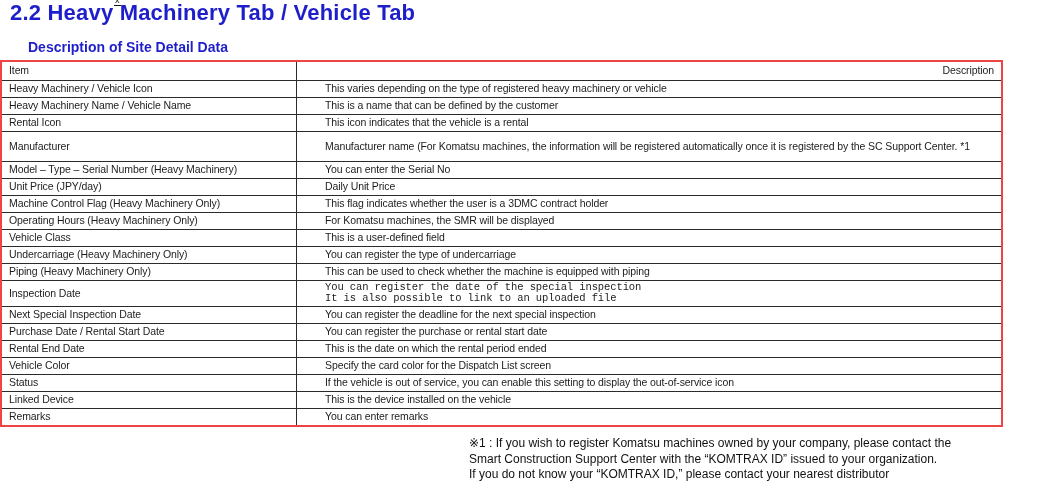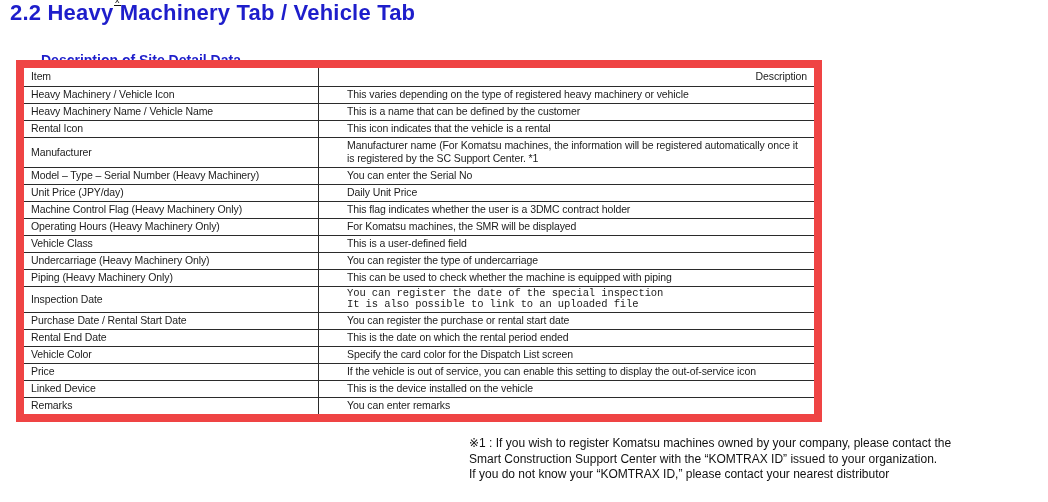--- a/index.html
+++ b/index.html
@@ -17,30 +17,30 @@
     position: absolute; left: 10px; top: 0px; margin: 0;
     font-size: 22px; font-weight: bold; color: #1e1ecb;
     letter-spacing: 0.2px; white-space: nowrap;
   }
   .artifact {
     position: absolute; left: 114px; top: -4px;
     font-size: 9px; line-height: 9px; color: #111;
     border-bottom: 1px solid #111; padding: 0 1px;
   }
   h2.section-title {
-    position: absolute; left: 24px; top: 35px; margin: 17px;
+    position: absolute; left: 24px; top: 35px; margin: 4px;
     font-size: 14px; font-weight: bold; color: #1e1ecb;
     white-space: nowrap;
   }
 
   table.detail-table {
-    position: absolute; left: 16px; top: 60px;
-    width: 806px;
+    position: absolute; left: 0; top: 60px;
+    width: 1003px;
     border-collapse: collapse;
-    border: 8px solid #ef4444;
+    border: 2px solid #ef4444;
     table-layout: fixed;
   }
   .detail-table th, .detail-table td {
     border: 1px solid #2b2b2b;
     font-size: 10.5px; font-weight: normal;
     letter-spacing: -0.1px;
     padding: 1px 7px 2px 7px;
     vertical-align: middle;
     line-height: 13px;
     overflow: hidden;
@@ -120,33 +120,37 @@
       <tr>
         <td class="item">Piping (Heavy Machinery Only)</td>
         <td class="desc">This can be used to check whether the machine is equipped with piping</td>
       </tr>
       <tr class="twoline">
         <td class="item">Inspection Date</td>
         <td class="desc">You can register the date of the special inspection
 It is also possible to link to an uploaded file</td>
       </tr>
       <tr>
+        <td class="item">Next Special Inspection Date</td>
+        <td class="desc">You can register the deadline for the next special inspection</td>
+      </tr>
+      <tr>
         <td class="item">Purchase Date / Rental Start Date</td>
         <td class="desc">You can register the purchase or rental start date</td>
       </tr>
       <tr>
         <td class="item">Rental End Date</td>
         <td class="desc">This is the date on which the rental period ended</td>
       </tr>
       <tr>
         <td class="item">Vehicle Color</td>
         <td class="desc">Specify the card color for the Dispatch List screen</td>
       </tr>
       <tr>
-        <td class="item">Price</td>
+        <td class="item">Status</td>
         <td class="desc">If the vehicle is out of service, you can enable this setting to display the out-of-service icon</td>
       </tr>
       <tr>
         <td class="item">Linked Device</td>
         <td class="desc">This is the device installed on the vehicle</td>
       </tr>
       <tr>
         <td class="item">Remarks</td>
         <td class="desc">You can enter remarks</td>
       </tr>

